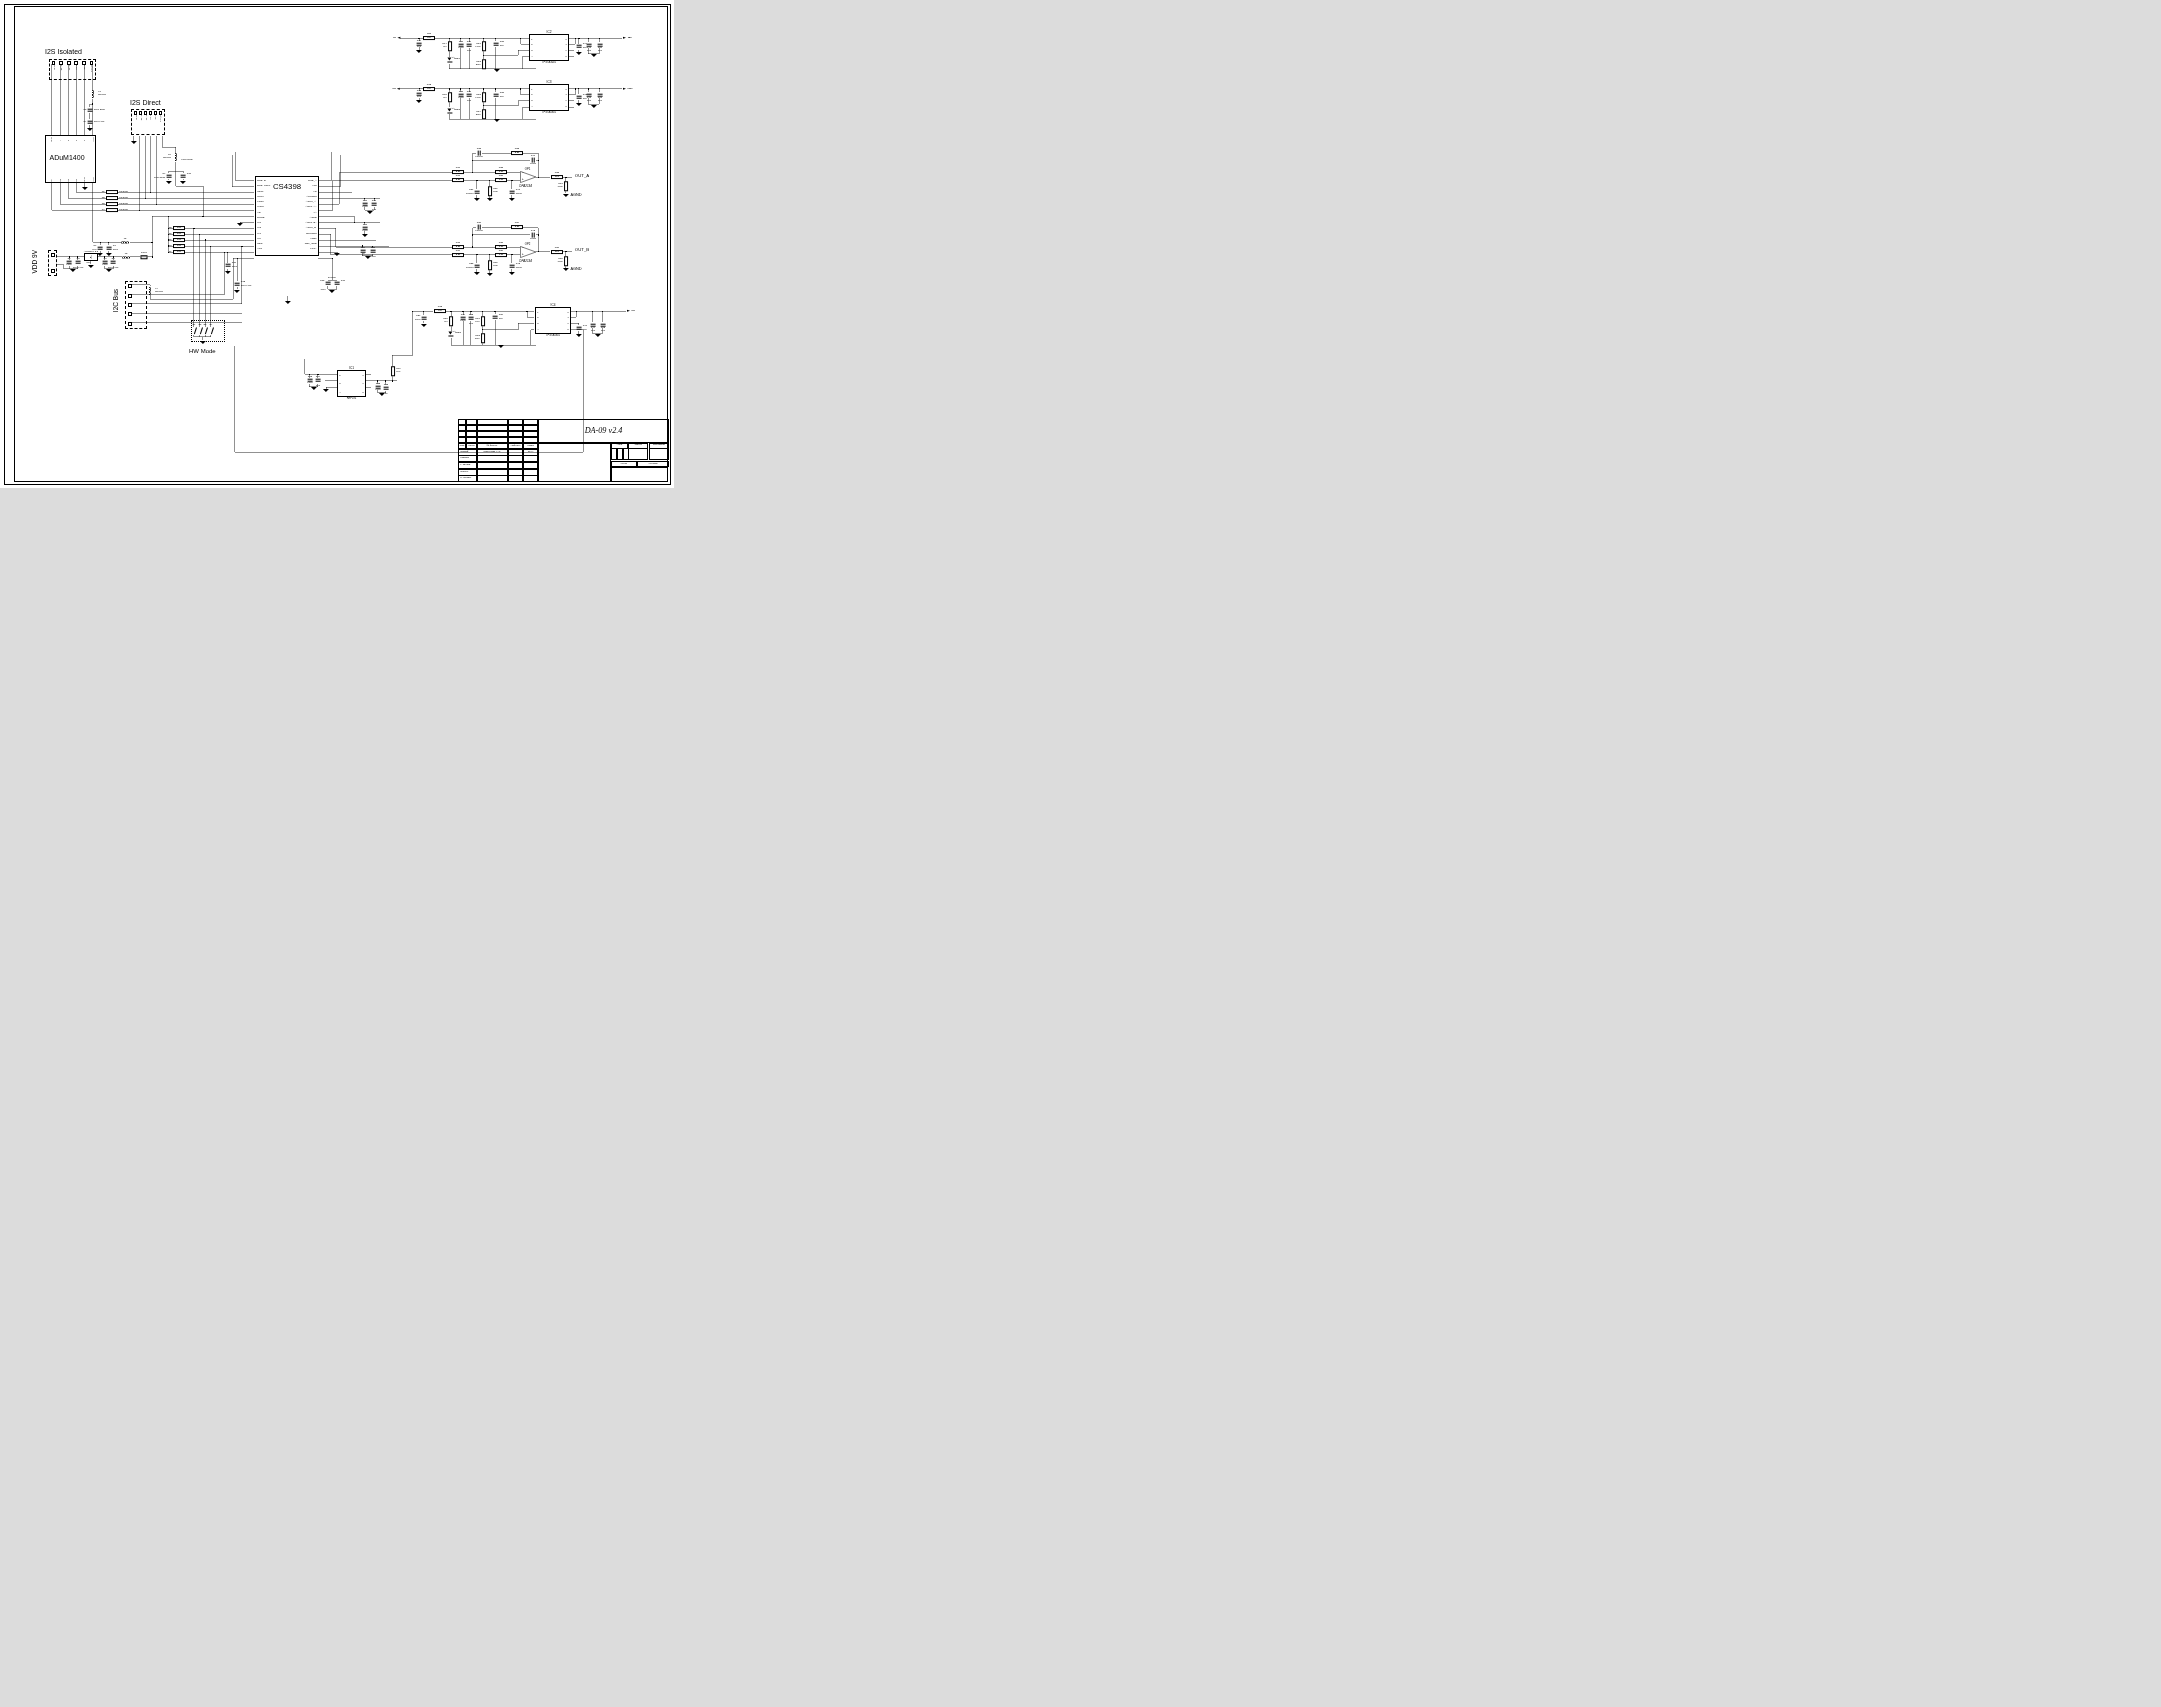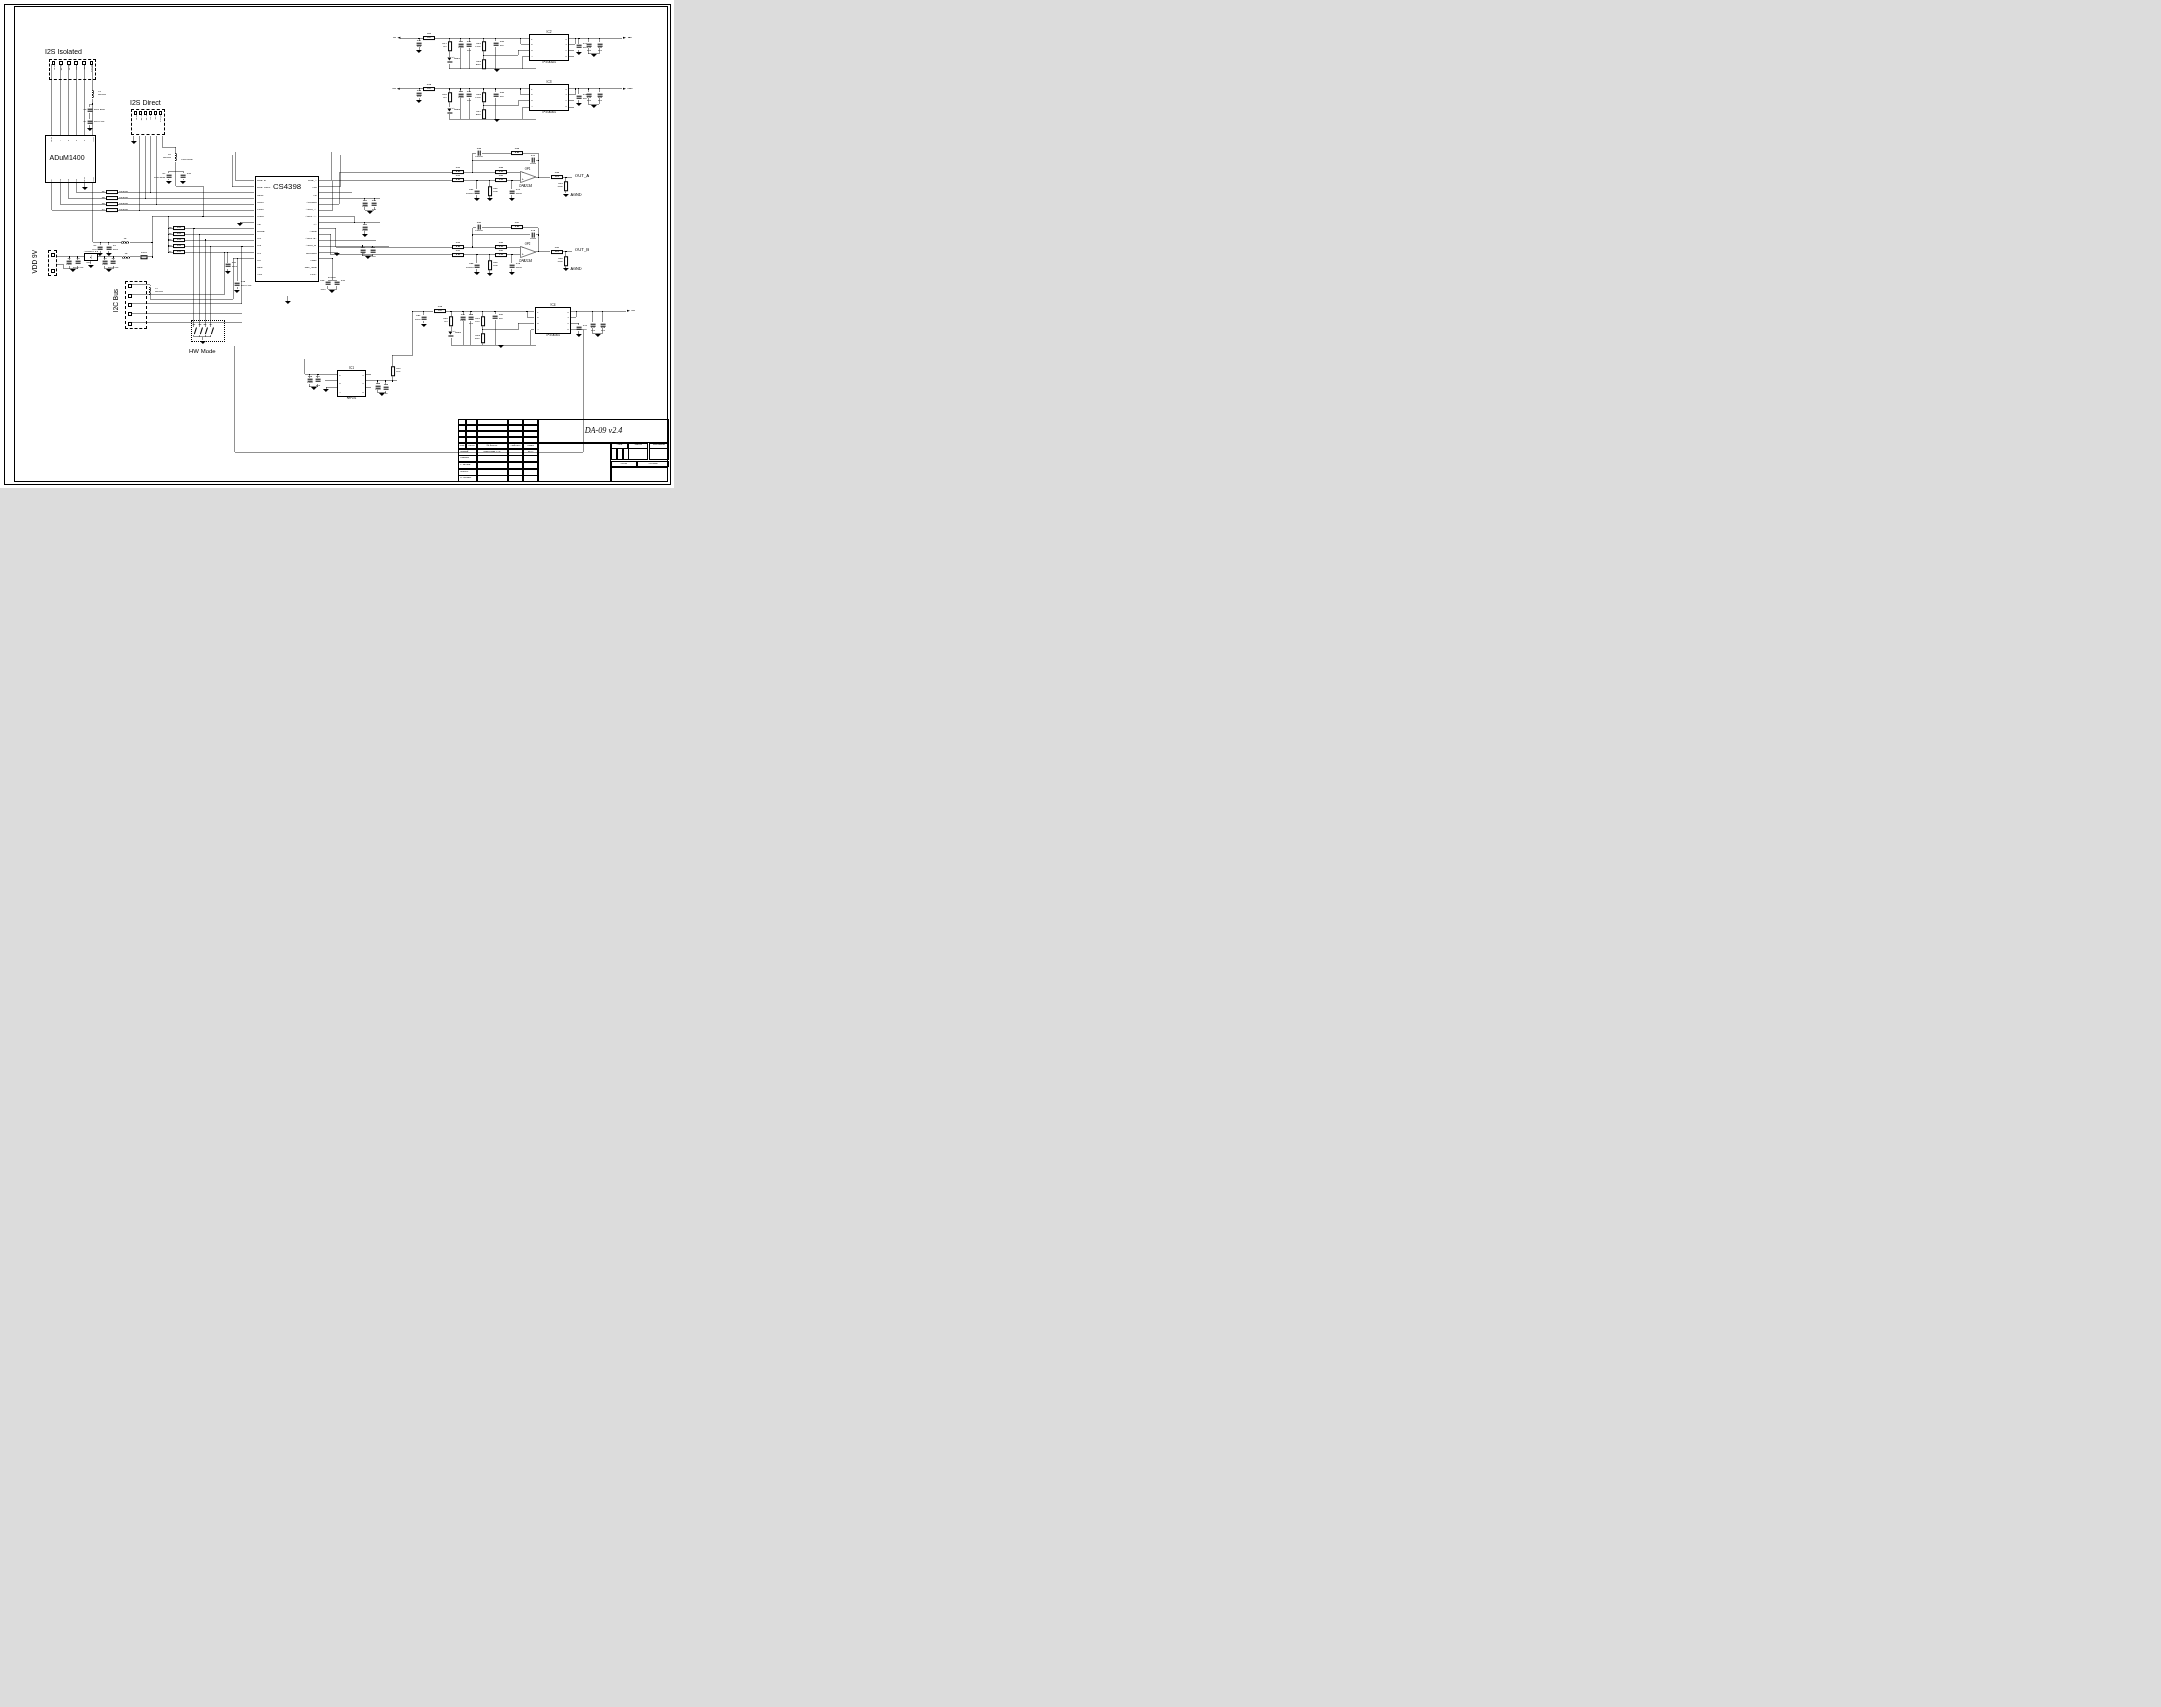--- a/index.html
+++ b/index.html
@@ -370,21 +370,21 @@
     <div class="prow bot">
         <span>O4</span>
         <span>O3</span>
         <span>O2</span>
         <span>O1</span>
         <span>GND</span>
         <span>VDD</span>
       </div>
   </div>
 
-  <div class="blk cs" style="left:255px;top:176px;width:64px;height:106px">
+  <div class="blk cs" style="left:255px;top:176px;width:64px;height:80px">
     <span class="name">CS4398</span>
     <div class="pl">
         <span>DSD_B</span>
         <span>DSD_SCLK</span>
         <span>SDIN</span>
         <span>SCLK</span>
         <span>LRCK</span>
         <span>MCLK</span>
         <span>VD</span>
         <span>DGND</span>

